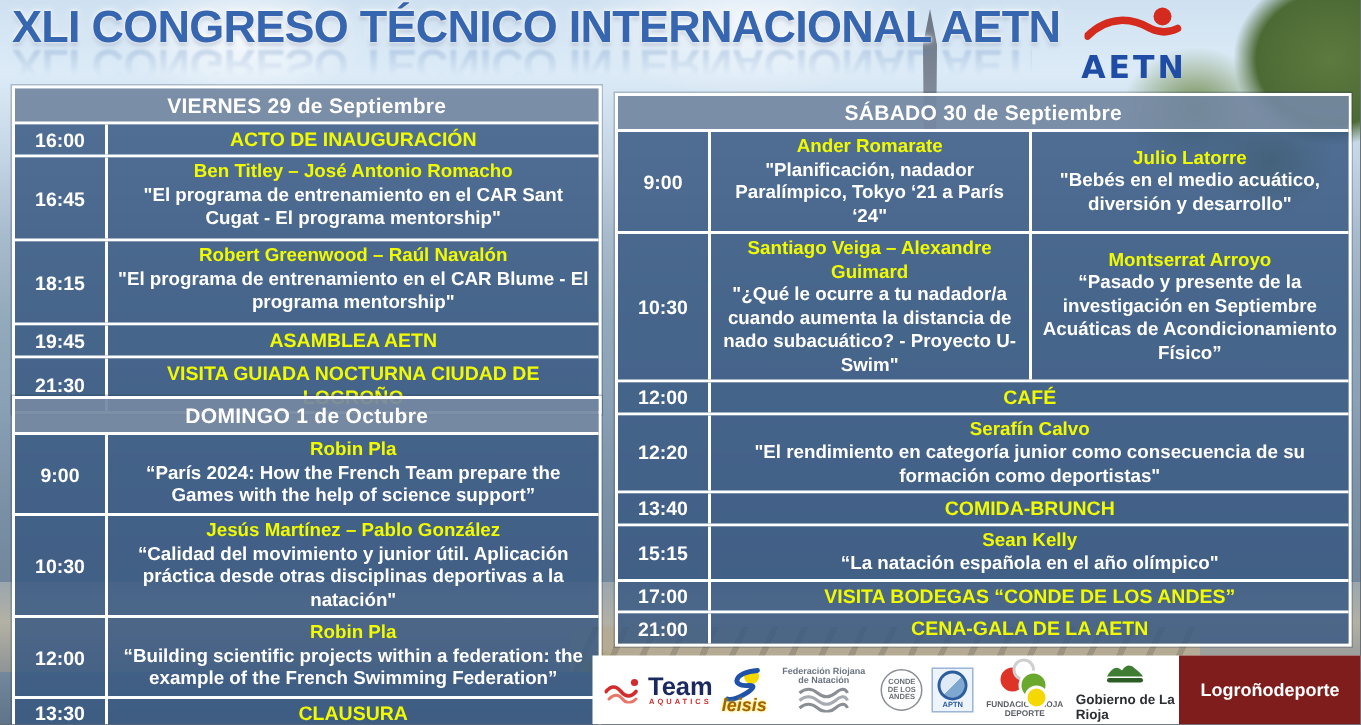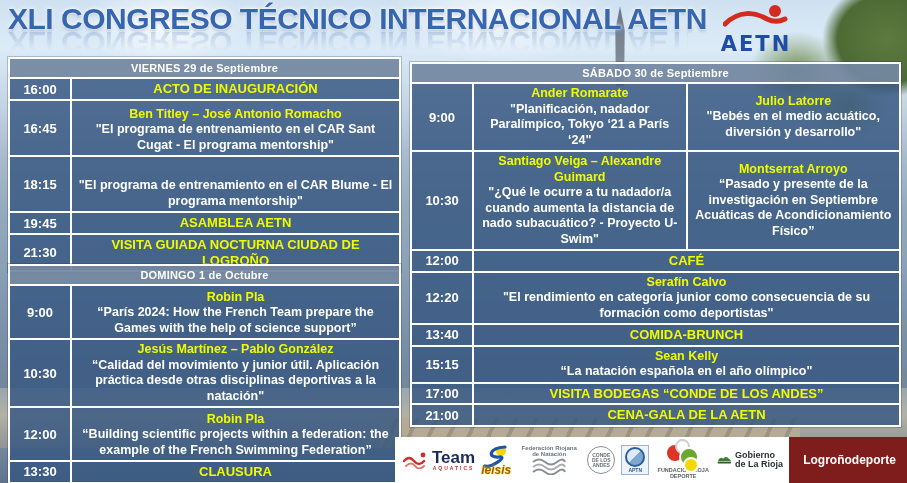--- a/index.html
+++ b/index.html
@@ -41,26 +41,26 @@
       mask-image:linear-gradient(180deg,rgba(0,0,0,0) 20%,#000 90%);}
 
   
   .aetn-logo{position:absolute;left:713px;top:4px;width:86px;text-align:center;}
   .aetn-word{font-size:21px;font-weight:900;color:#1f4da6;letter-spacing:2px;
       font-family:"DejaVu Sans",sans-serif;margin-top:-2px;}
 
   
   .sched{position:absolute;border:2px solid #fff;box-shadow:0 0 0 1px rgba(30,50,80,.25);}
   .hdr{background:rgba(116,136,161,.93);color:#fff;font-weight:bold;text-align:center;
-      font-size:11px;padding:3px 0;border-bottom:2px solid #fff;letter-spacing:.2px;}
+      font-size:14px;padding:3px 0;border-bottom:2px solid #fff;letter-spacing:.2px;}
   .row{display:flex;border-bottom:2px solid #fff;background:rgba(56,88,130,.84);}
   .row:last-child{border-bottom:none;}
   .time{flex:0 0 60px;color:#fff;font-weight:bold;font-size:13px;display:flex;
       align-items:center;justify-content:center;border-right:2px solid #fff;}
-  .cell{flex:1;display:flex;flex-direction:column;align-items:center;justify-content:flex-end;
+  .cell{flex:1;display:flex;flex-direction:column;align-items:center;justify-content:flex-start;
       text-align:center;padding:2px 6px;}
   .cell.split{flex-direction:row;align-items:stretch;padding:0;}
   .sub{flex:1;display:flex;flex-direction:column;align-items:center;justify-content:center;
       text-align:center;padding:2px 6px;}
   .sub + .sub{border-left:2px solid #fff;}
   .speaker{color:#f0fa00;font-weight:bold;font-size:12.5px;line-height:1.24;}
   .talk{color:#fff;font-weight:bold;font-size:12.5px;line-height:1.24;}
   .event{color:#f0fa00;font-weight:bold;font-size:13px;line-height:1.2;}
   .t-friday{left:8px;top:57px;width:389px;}
   .t-sunday{left:8px;top:264px;width:389px;}
@@ -84,21 +84,21 @@
   .aptn-circle{width:16px;height:16px;border-radius:50%;border:2px solid #2c5d9e;
       background:linear-gradient(135deg,#dfeaf6 50%,#7fa8d0 50%);}
   .aptn-name{font-size:5px;color:#2c5d9e;font-weight:bold;}
   .fund-circles{position:relative;width:40px;height:26px;}
   .fc{position:absolute;border-radius:50%;border:2px solid #fff;}
   .fc-red{width:16px;height:16px;background:#de3327;left:2px;top:2px;}
   .fc-green{width:16px;height:16px;background:#6aa82e;left:16px;top:6px;}
   .fc-white{width:11px;height:11px;background:#fff;border:2px solid #cfcfcf;left:12px;top:-2px;}
   .fc-yellow{width:12px;height:12px;background:#f5d800;left:20px;top:16px;}
   .fund-name{font-size:5.5px;color:#5a5f66;font-weight:bold;line-height:1.1;}
-  .gob{flex-direction:row;gap:3px;}
+  .gob{flex-direction:column;gap:3px;}
   .gob-name{font-size:9px;font-weight:bold;color:#2b2f33;text-align:left;line-height:1.05;}
   .logrono{margin-left:auto;height:46px;background:#7f1d1d;color:#fff;display:flex;
       align-items:center;justify-content:center;padding:0 14px;font-size:12px;font-weight:bold;}
 </style>
 </head>
 <body>
 
 <div class="stage">
 
   <div class="bg"></div>
@@ -133,20 +133,21 @@
     <div class="row" style="min-height:54px">
       <div class="time">16:45</div>
       <div class="cell">
         <span class="speaker">Ben Titley – José Antonio Romacho</span>
         <span class="talk">"El programa de entrenamiento en el CAR Sant Cugat - El programa mentorship"</span>
       </div>
     </div>
     <div class="row" style="min-height:54px">
       <div class="time">18:15</div>
       <div class="cell">
+        <span class="speaker">Robert Greenwood – Raúl Navalón</span>
         <span class="talk">"El programa de entrenamiento en el CAR Blume - El programa mentorship"</span>
       </div>
     </div>
     <div class="row" style="min-height:20px">
       <div class="time">19:45</div>
       <div class="cell">
         <span class="event">ASAMBLEA AETN</span>
       </div>
     </div>
     <div class="row" style="min-height:20px">

